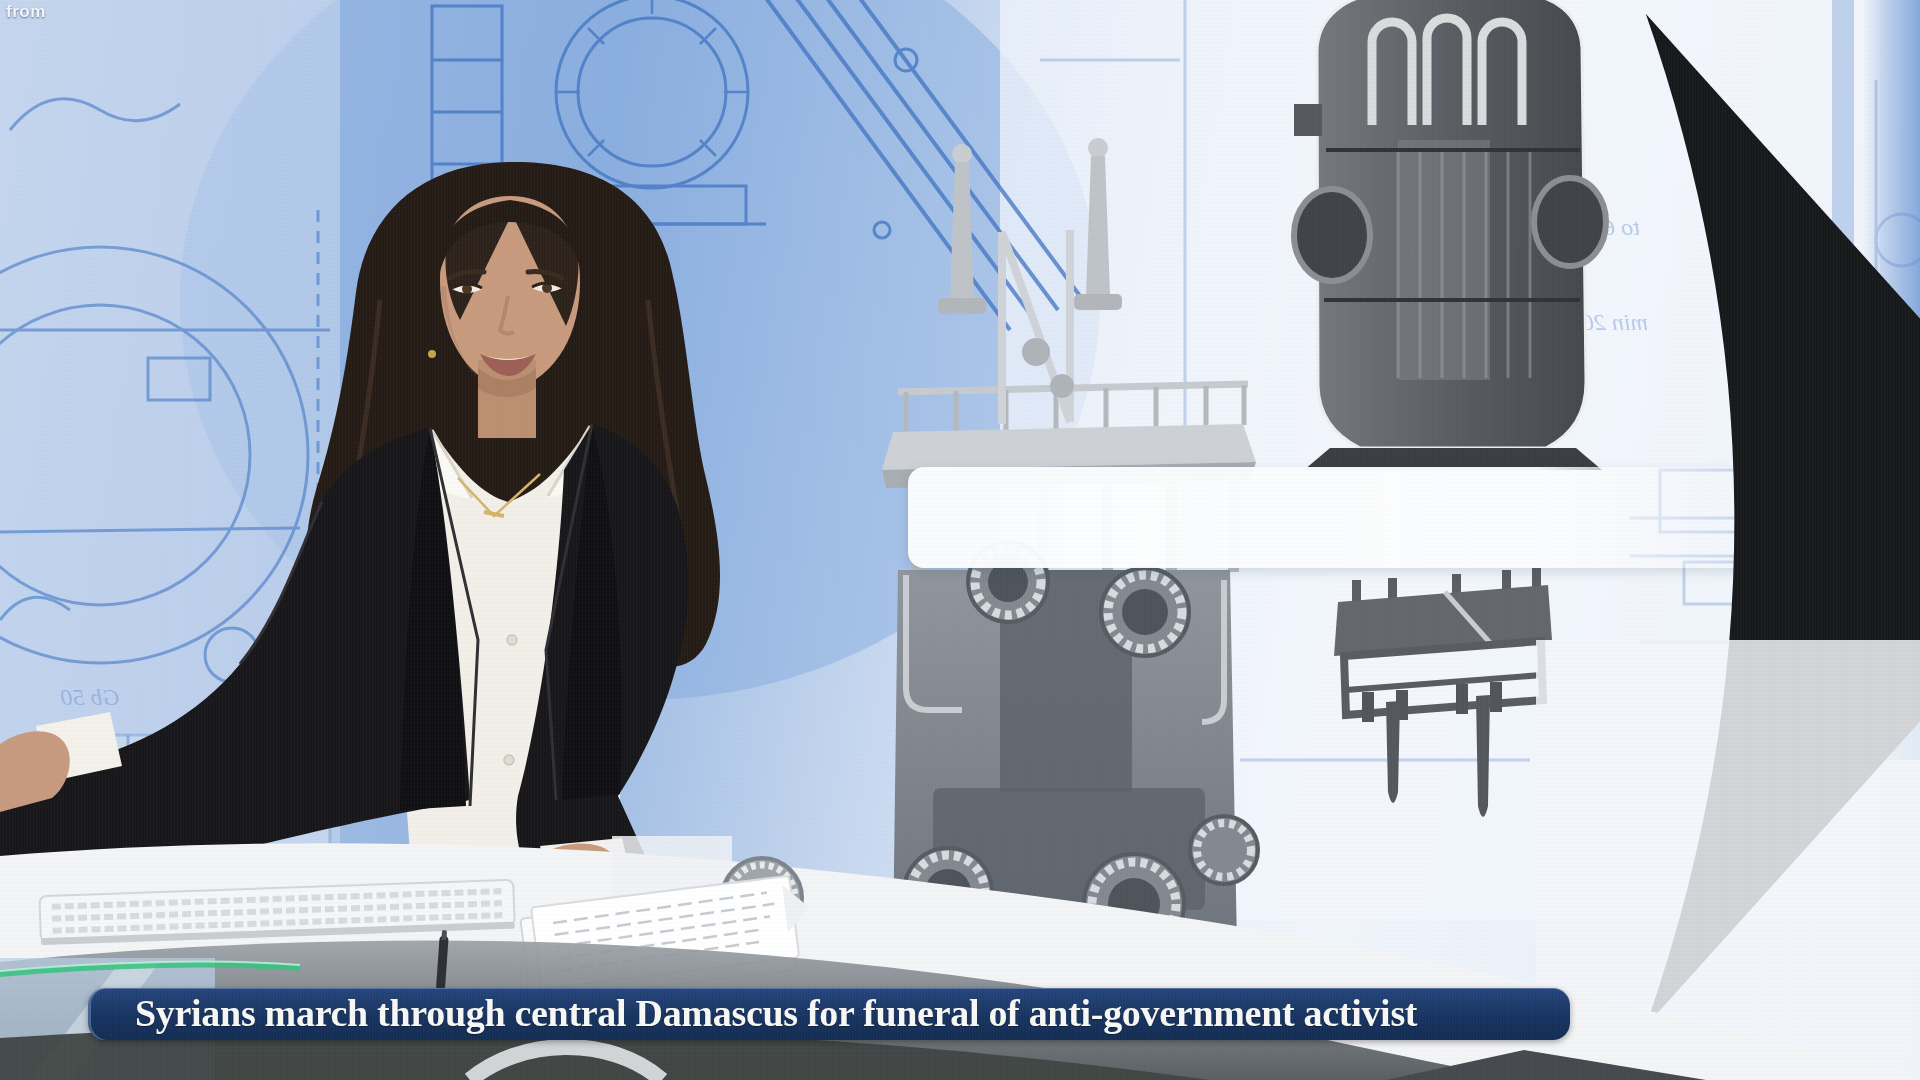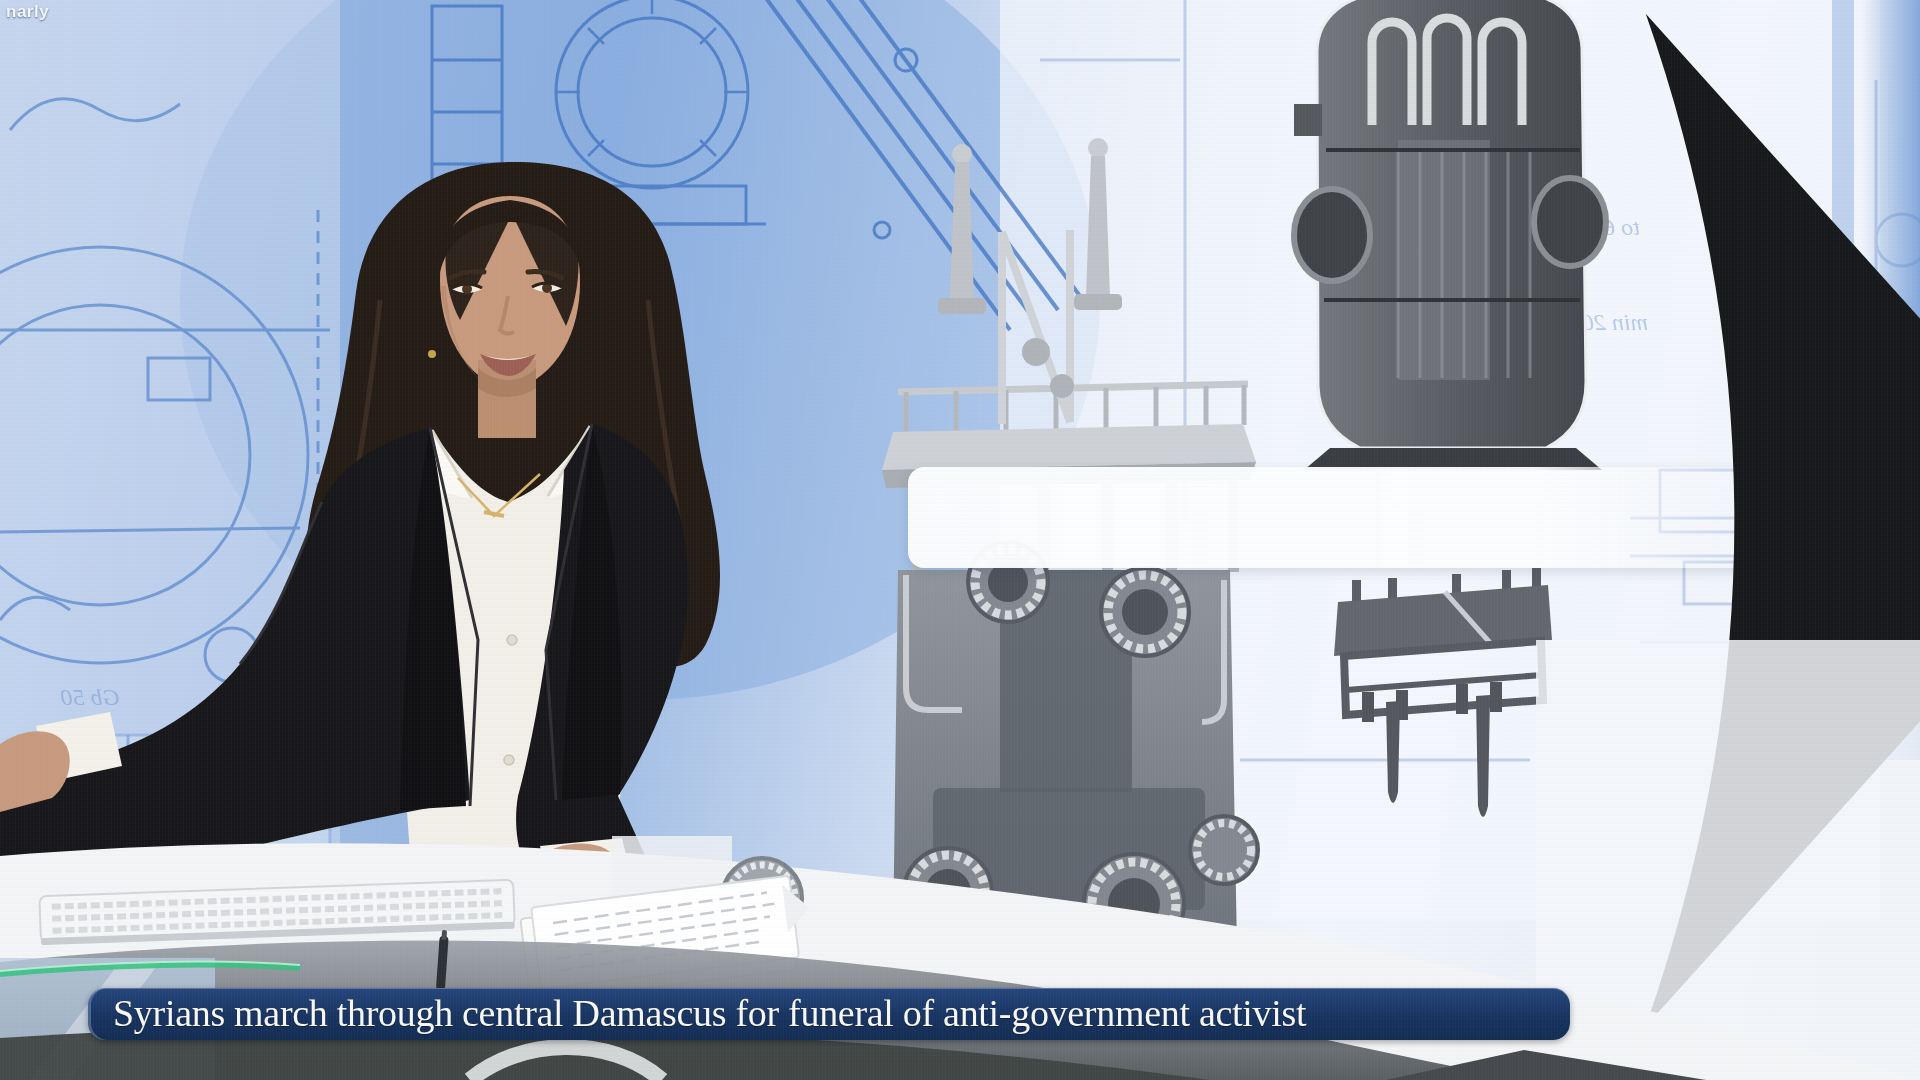--- a/index.html
+++ b/index.html
@@ -19,22 +19,22 @@
   .banner .chev{flex:0 0 auto;margin:4px 0 0 14px;}
   
   .ticker{
     position:absolute;left:88px;top:988px;width:1482px;height:52px;
     border-radius:17px;
     background:linear-gradient(180deg,#25457c 0%,#17335f 55%,#132c52 100%);
     box-shadow:inset 0 1px 0 rgba(255,255,255,.25), inset 3px 0 0 rgba(150,178,218,.38), 0 2px 6px rgba(0,0,0,.35);
     overflow:hidden;
   }
   .ticker .tx{
-    display:block;padding-left:25px;white-space:nowrap;
-    font-family:"Liberation Serif",serif;font-weight:400;font-size:38px;line-height:51px;
+    display:block;padding-left:47px;white-space:nowrap;
+    font-family:"Liberation Serif",serif;font-weight:700;font-size:38px;line-height:51px;
     color:#f7f7f4;letter-spacing:-.3px;text-shadow:0 1px 1px rgba(0,0,0,.4);
   }
   
   .bug{position:absolute;left:1652px;top:898px;width:130px;height:150px;text-align:center;opacity:.55;}
   
   .wm{
     position:absolute;left:6px;top:2px;font-weight:700;font-size:17px;color:#f4f6fa;
     text-shadow:0 1px 2px rgba(30,50,80,.65);letter-spacing:.5px;
   }
   .scan{
@@ -399,16 +399,16 @@
     <span class="tx">Syrians march through central Damascus for funeral of anti-government activist</span>
   </div>
 
   <div class="bug">
     <svg width="120" height="92" viewBox="0 0 120 92" style="position:static">
       <path d="M16,84 L38,12 L60,84 L82,12 L104,84" fill="none" stroke="#bcc6da" stroke-width="15" stroke-linecap="round" stroke-linejoin="round"></path>
     </svg>
     
   </div>
 
-  <div class="wm">narly</div>
+  <div class="wm">from</div>
 
   <div class="scan"></div>
 </div>
 
 </body></html>

